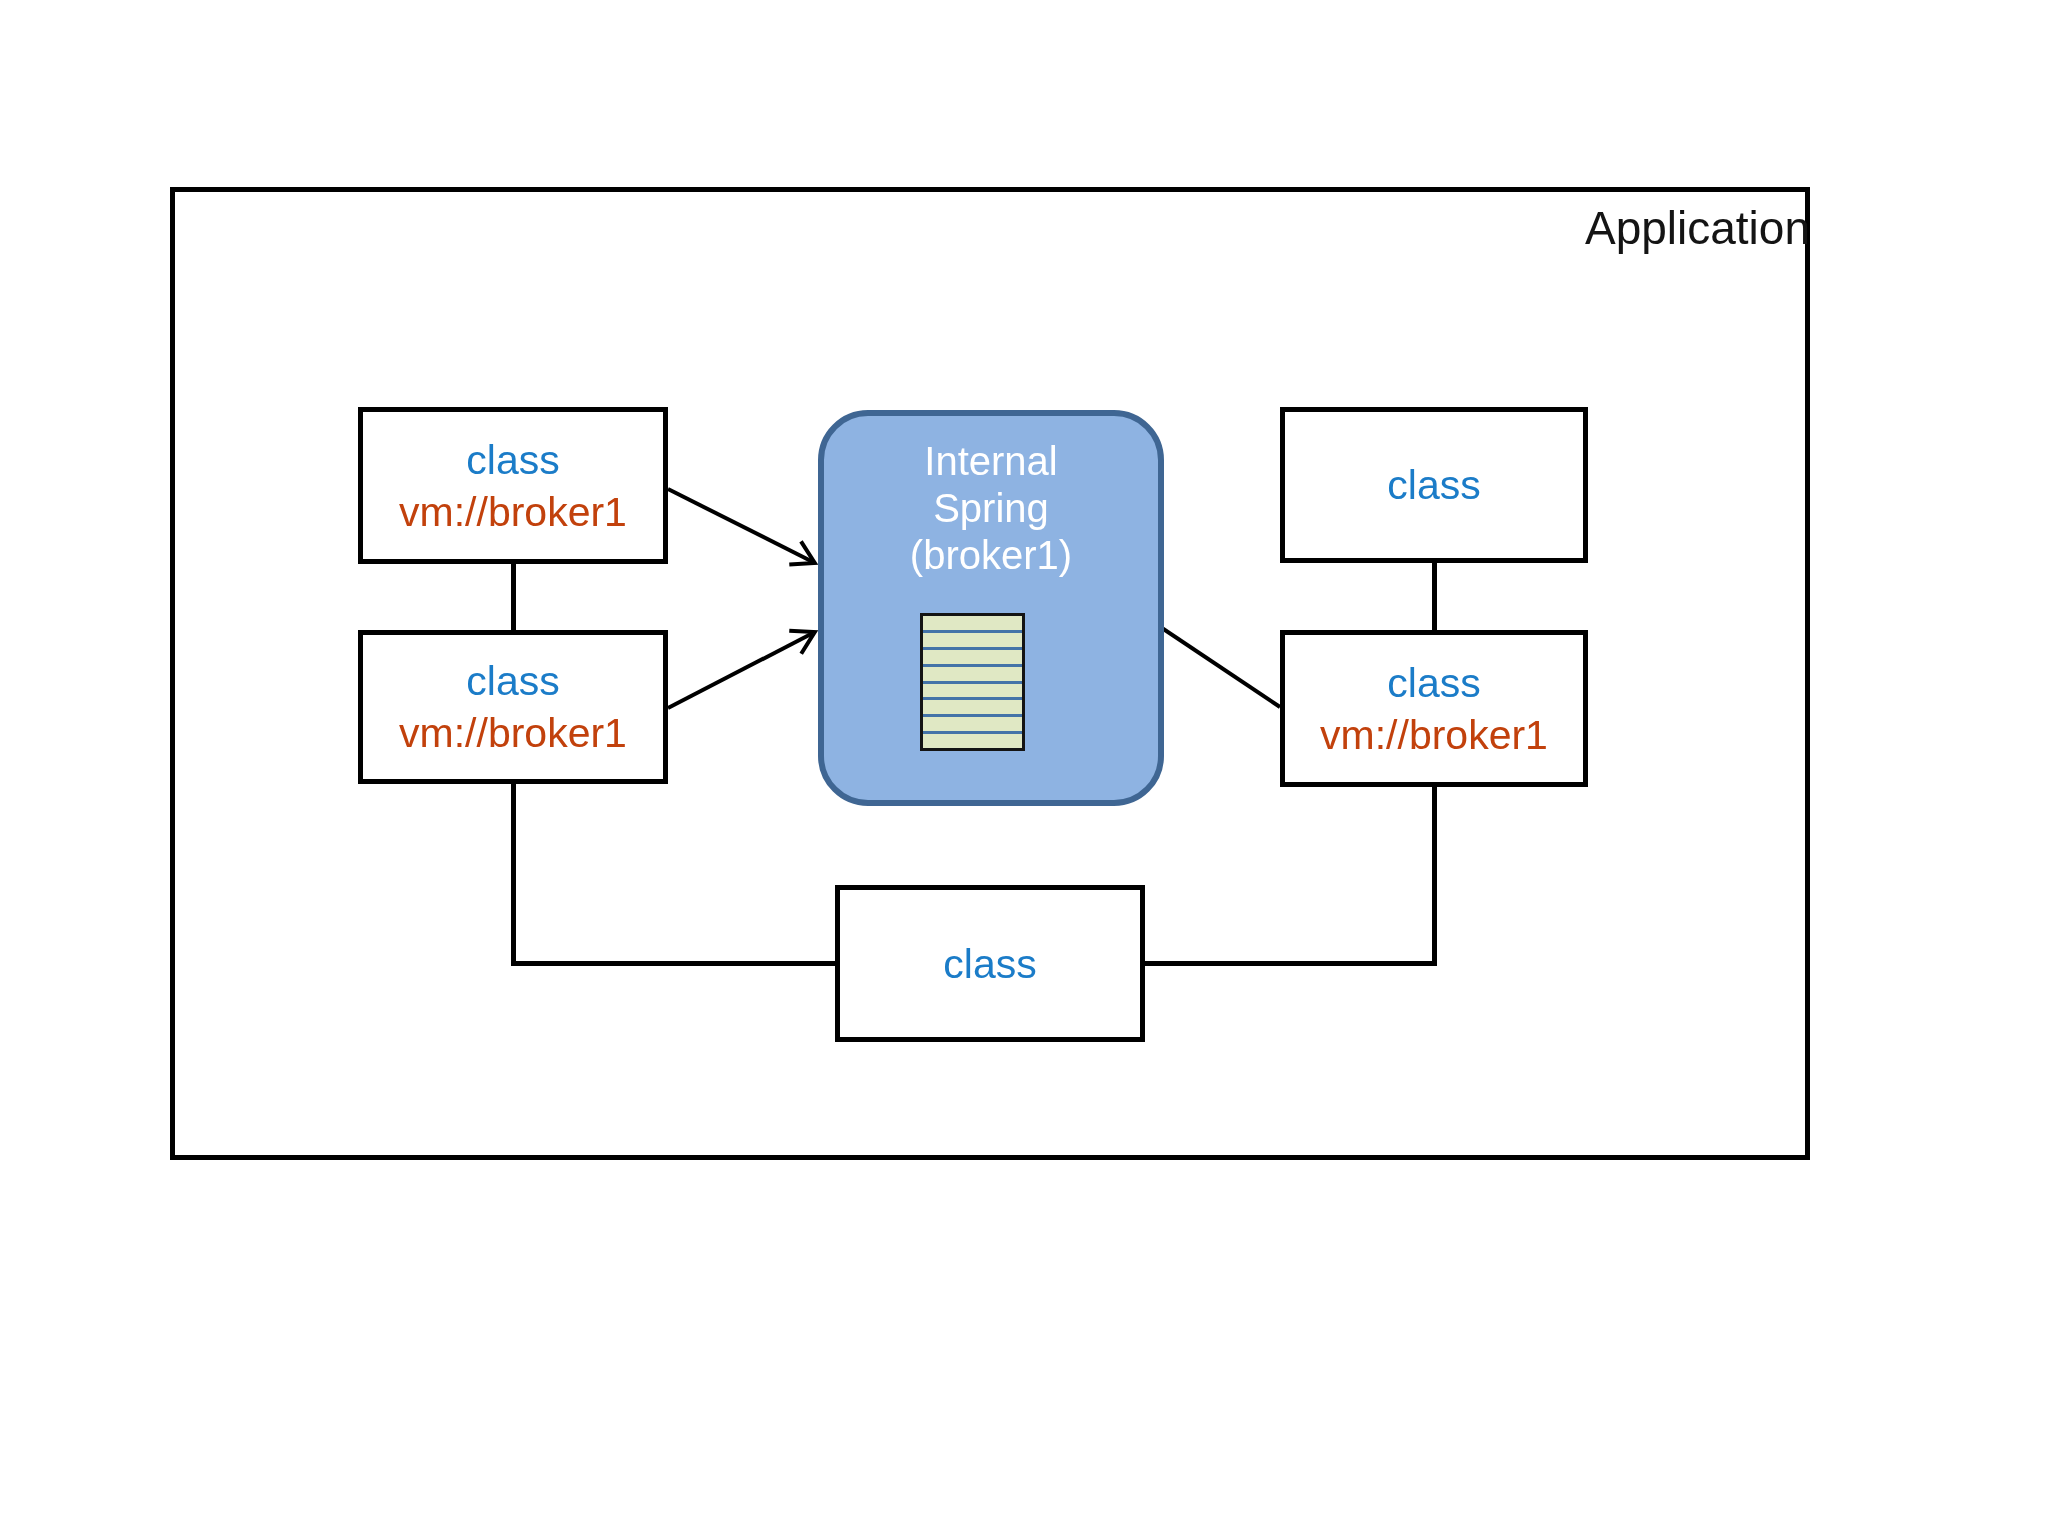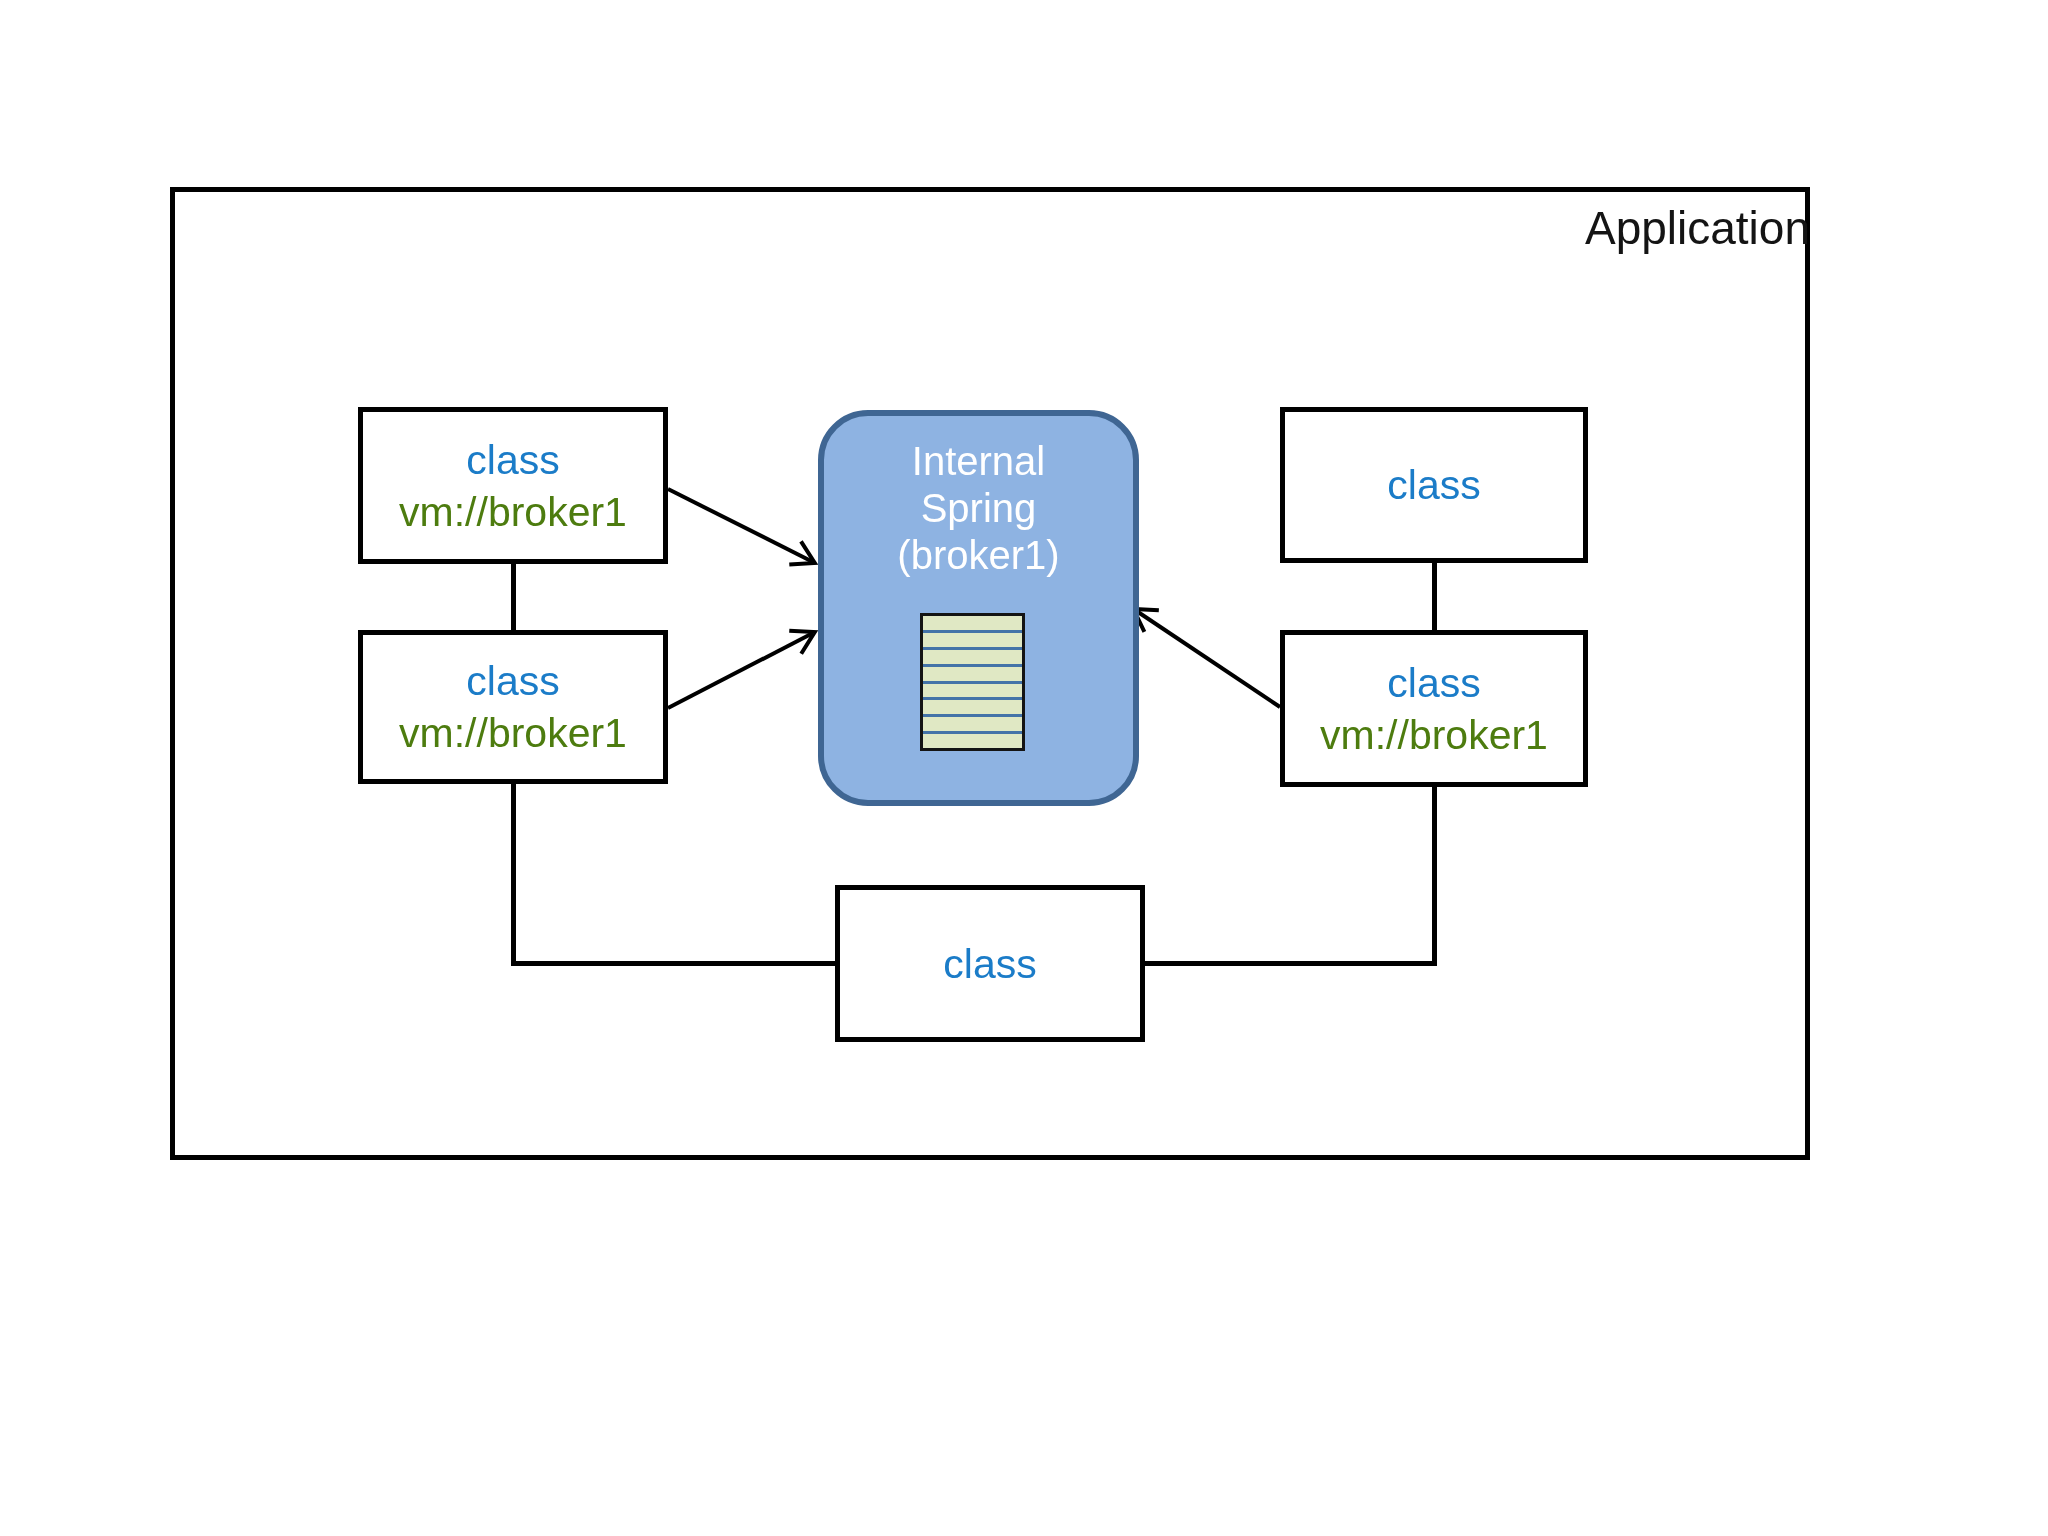--- a/index.html
+++ b/index.html
@@ -35,30 +35,30 @@
     background:#fff;
     box-sizing:border-box;
     display:flex;flex-direction:column;align-items:center;justify-content:center;
     text-align:center;
   }
   .class-label{
     color:var(--class_text,#1B7CC8);
     font-size:41px;line-height:52px;display:block;
   }
   .endpoint-label{
-    color:#4d7c0f;font-size:41px;line-height:52px;display:block;
+    color:#c2410c;font-size:41px;line-height:52px;display:block;
   }
   #box-left-top   {left:358px; top:407px; width:310px; height:157px;}
   #box-left-bottom{left:358px; top:630px; width:310px; height:154px;}
   #box-right-top  {left:1280px;top:407px; width:308px; height:156px;}
   #box-right-bottom{left:1280px;top:630px;width:308px; height:157px;}
   #box-bottom     {left:835px; top:885px; width:310px; height:157px;}
   
   #broker{
-    position:absolute;left:818px;top:410px;width:321px;height:396px;
+    position:absolute;left:818px;top:410px;width:346px;height:396px;
     background:var(--broker_fill,#8EB3E2);
     border:6px solid var(--broker_border,#3F6693);
     border-radius:50px;box-sizing:border-box;
     color:var(--broker_text,#fff);
     text-align:center;font-size:40px;line-height:47px;
     padding-top:22px;
   }
   
   #queue-icon{
     position:absolute;left:920px;top:613px;width:105px;height:138px;

